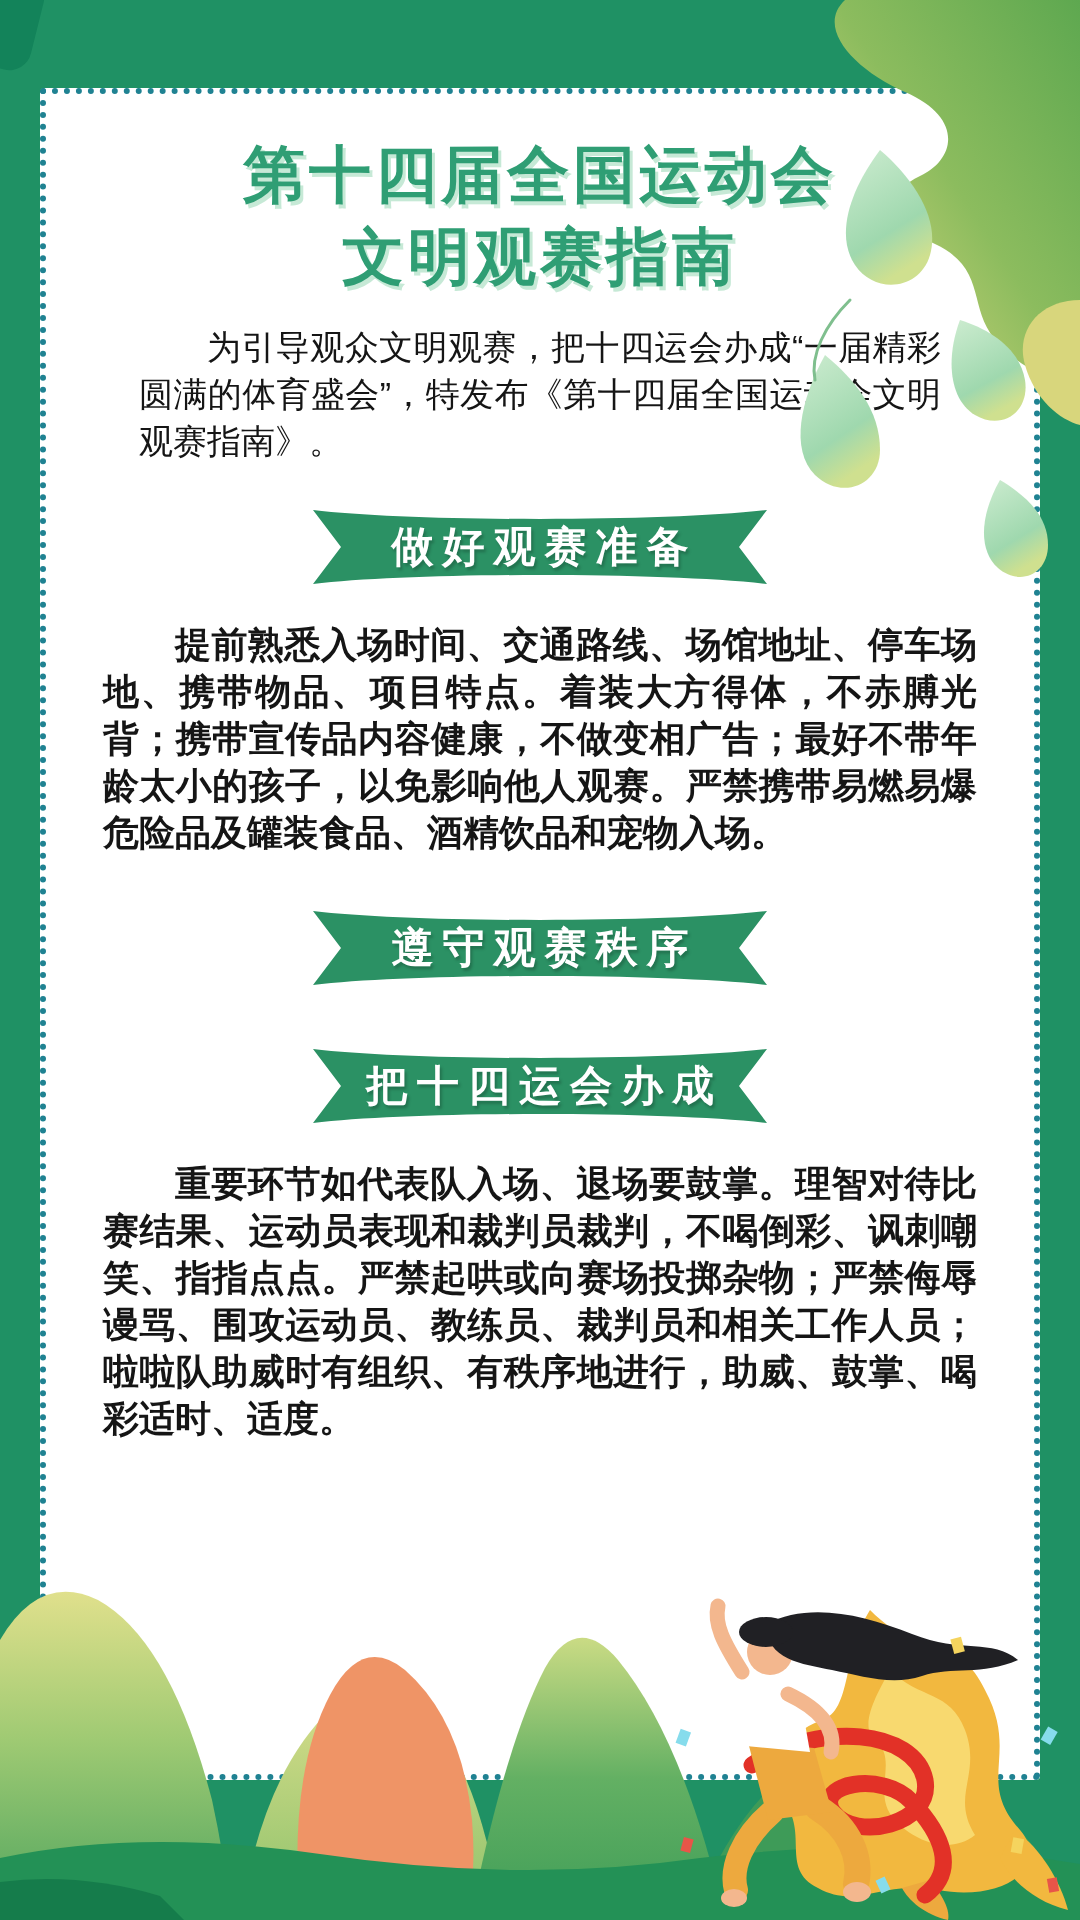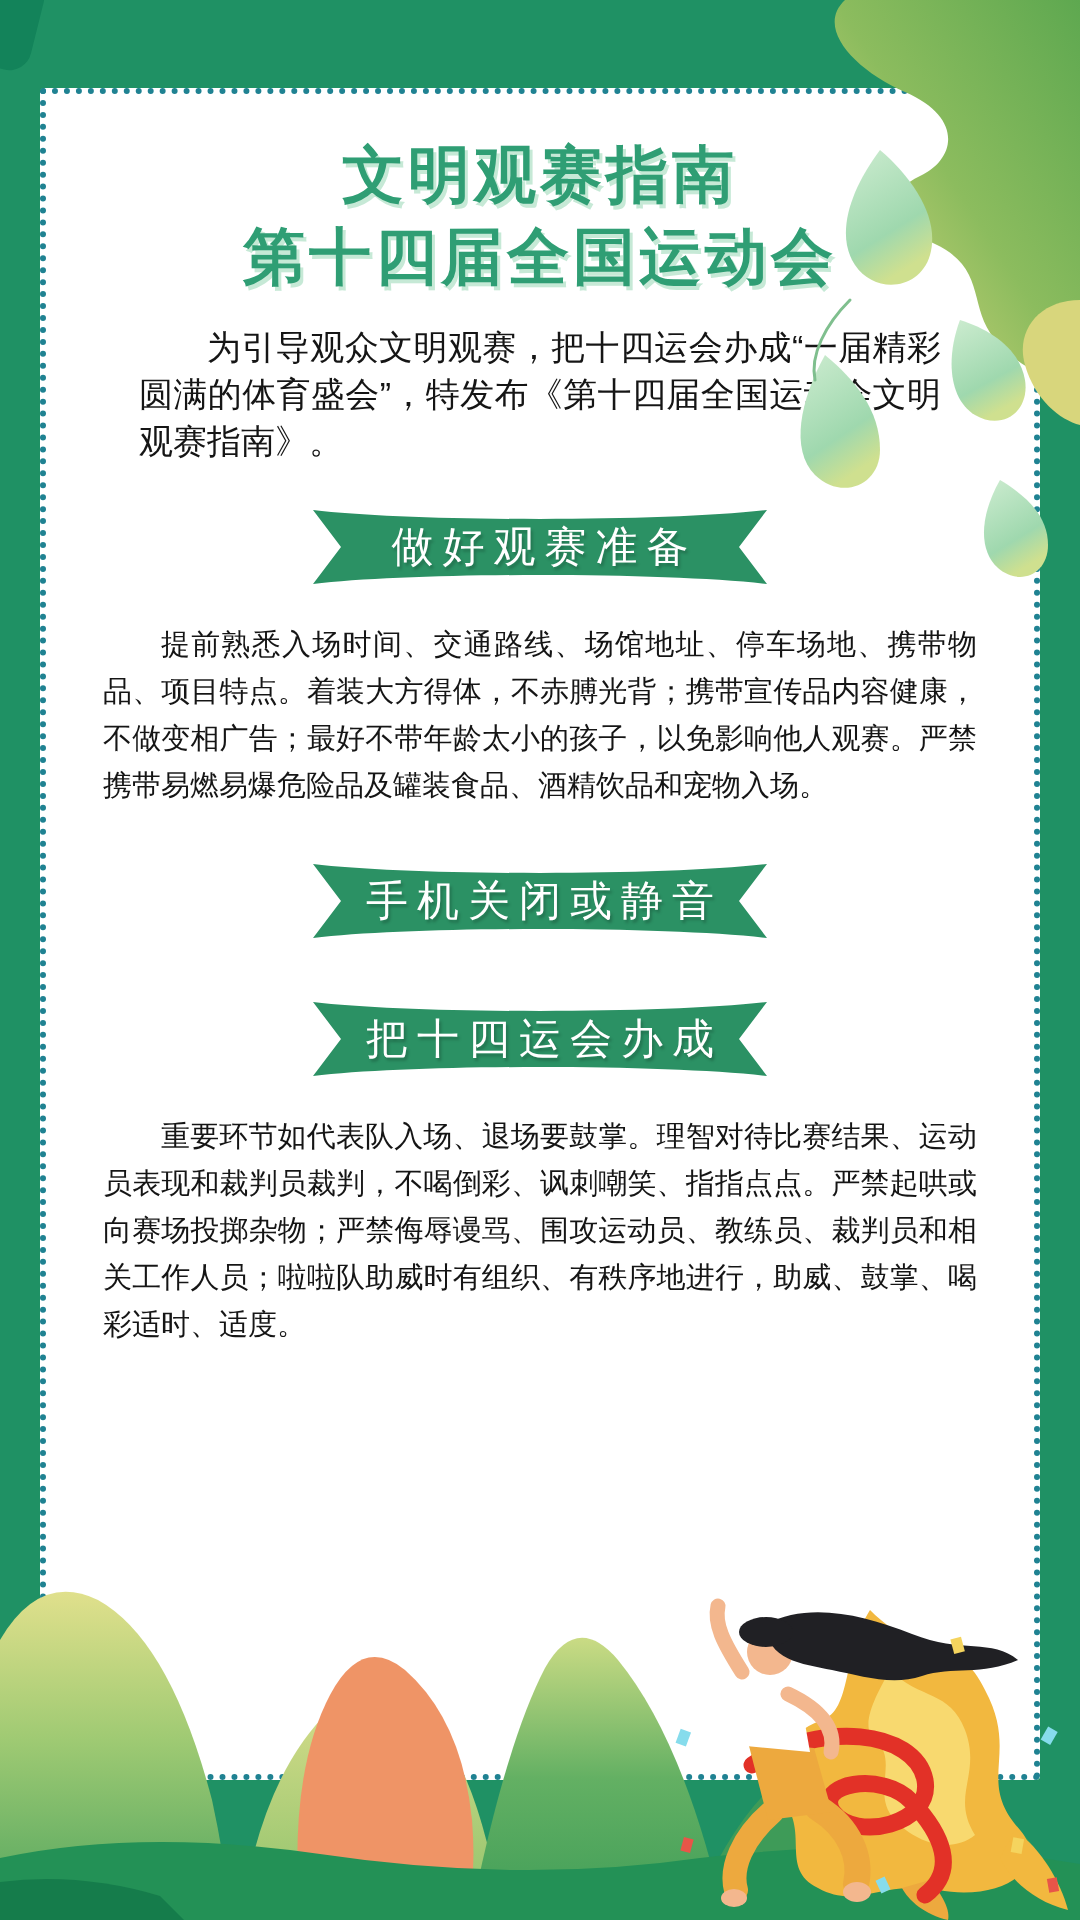--- a/index.html
+++ b/index.html
@@ -24,26 +24,26 @@
     text-align:justify;text-indent:2em;font-weight:500;
   }
   .banner{
     position:relative;width:460px;height:92px;margin:36px auto 0 auto;
   }
   .banner.mt-lg{margin-top:46px;}
   .banner svg{position:absolute;left:0;top:0;width:100%;height:100%;}
   .banner .label{
     position:absolute;left:0;top:0;width:100%;height:100%;
     display:flex;align-items:center;justify-content:center;
-    color:#ffffff;font-size:42px;font-weight:400;letter-spacing:9px;
+    color:#ffffff;font-size:42px;font-weight:700;letter-spacing:9px;
     text-shadow:2px 3px 3px rgba(0,0,0,0.22);text-indent:9px;
   }
   .body-par{
-    margin:28px 0 0 0;font-size:29px;line-height:47px;color:#151515;
-    text-align:justify;text-indent:2em;font-weight:400;
+    margin:28px 0 0 0;font-size:36px;line-height:47px;color:#151515;
+    text-align:justify;text-indent:2em;font-weight:700;
   }
   
   .deco{position:absolute;z-index:3;pointer-events:none;}
   .corner-tab{
     left:-14px;top:-26px;width:52px;height:96px;background:#13835a;
     border-radius:22px;transform:rotate(14deg);z-index:1;
   }
   .top-right-blob{right:0;top:0;width:320px;height:430px;}
   .droplets{right:10px;top:150px;width:340px;height:460px;}
   .hills{left:0;bottom:0;width:1080px;height:400px;z-index:4;}
@@ -52,39 +52,39 @@
 </head>
 <body>
 
 <div class="page">
 
   <div class="deco corner-tab"></div>
 
   <div class="card">
 
     <div class="title">
+      <div>第十四届全国运动会</div>
       <div>文明观赛指南</div>
-      <div>第十四届全国运动会</div>
     </div>
 
     <p class="intro">为引导观众文明观赛，把十四运会办成“一届精彩圆满的体育盛会”，特发布《第十四届全国运动会文明观赛指南》。</p>
 
     <div class="banner">
       <svg viewBox="0 0 460 92" preserveAspectRatio="none">
         <path d="M3,9 C105,21 355,21 457,9 L429,46 L457,83 C355,71 105,71 3,83 L31,46 Z" fill="#2b9164"></path>
       </svg>
       <span class="label">做好观赛准备</span>
     </div>
     <p class="body-par">提前熟悉入场时间、交通路线、场馆地址、停车场地、携带物品、项目特点。着装大方得体，不赤膊光背；携带宣传品内容健康，不做变相广告；最好不带年龄太小的孩子，以免影响他人观赛。严禁携带易燃易爆危险品及罐装食品、酒精饮品和宠物入场。</p>
 
     <div class="banner mt-lg">
       <svg viewBox="0 0 460 92" preserveAspectRatio="none">
         <path d="M3,9 C105,21 355,21 457,9 L429,46 L457,83 C355,71 105,71 3,83 L31,46 Z" fill="#2b9164"></path>
       </svg>
-      <span class="label">手机关闭或静音</span>
+      <span class="label">遵守观赛秩序</span>
     </div>
 
     <div class="banner mt-lg">
       <svg viewBox="0 0 460 92" preserveAspectRatio="none">
         <path d="M3,9 C105,21 355,21 457,9 L429,46 L457,83 C355,71 105,71 3,83 L31,46 Z" fill="#2b9164"></path>
       </svg>
       <span class="label">把十四运会办成</span>
     </div>
     <p class="body-par">重要环节如代表队入场、退场要鼓掌。理智对待比赛结果、运动员表现和裁判员裁判，不喝倒彩、讽刺嘲笑、指指点点。严禁起哄或向赛场投掷杂物；严禁侮辱谩骂、围攻运动员、教练员、裁判员和相关工作人员；啦啦队助威时有组织、有秩序地进行，助威、鼓掌、喝彩适时、适度。</p>
 

